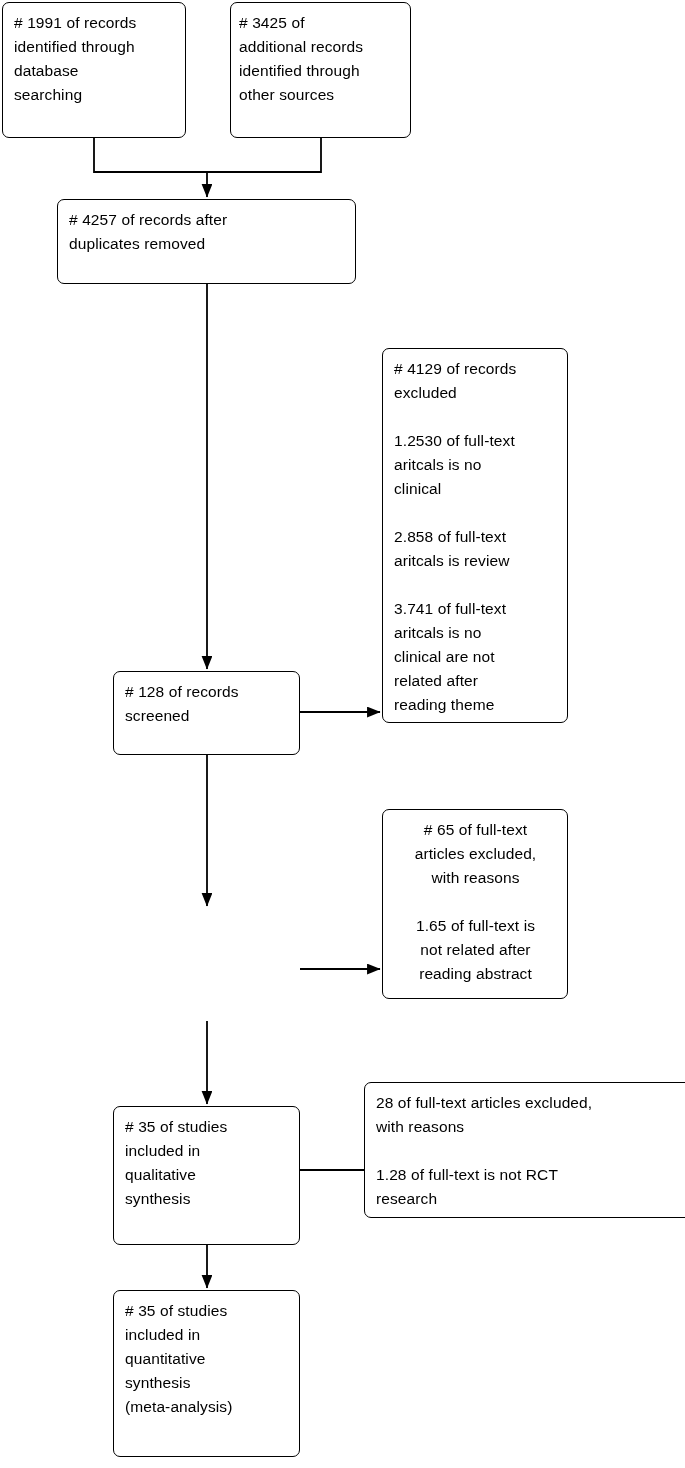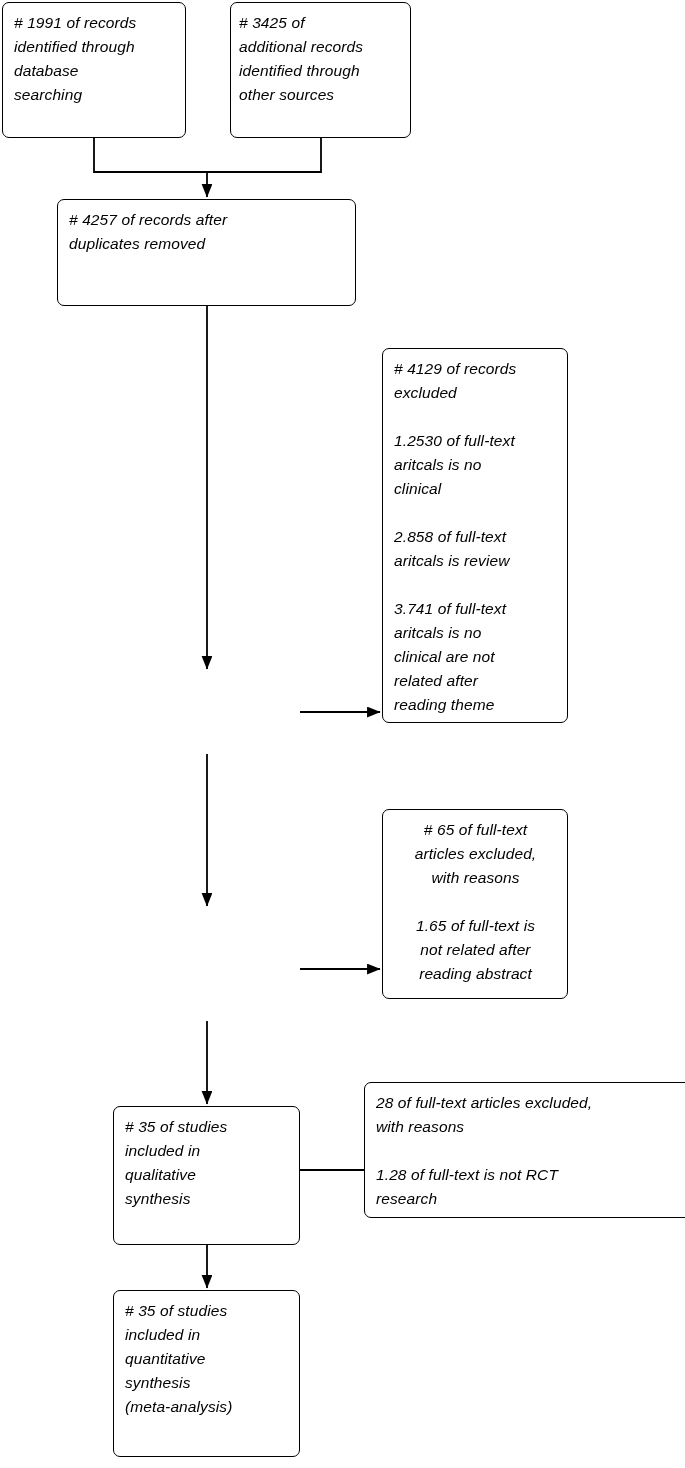--- a/index.html
+++ b/index.html
@@ -20,21 +20,20 @@
     box-sizing: border-box;
     border: 1.6px solid #000000;
     border-radius: 7px;
     background: #ffffff;
     color: #000000;
     font-size: 15.5px;
     line-height: 1.55;
     padding: 8px 10px 8px 11px;
     white-space: pre-line;
     letter-spacing: 0.1px;
-    font-style: italic;
   }
   .connectors {
     position: absolute;
     left: 0;
     top: 0;
     width: 685px;
     height: 1468px;
     pointer-events: none;
   }
 </style>
@@ -92,23 +91,25 @@
   <div class="node" style="left:2px; top:2px; width:184px; height:136px;"># 1991 of records
 identified through
 database
 searching</div>
 
   <div class="node" style="left:230px; top:2px; width:181px; height:136px;padding-left:8px;"># 3425 of
 additional records
 identified through
 other sources</div>
 
-  <div class="node" style="left:57px; top:199px; width:299px; height:107px;"># 4257 of records after
+  <div class="node" style="left:57px; top:199px; width:299px; height:85px;"># 4257 of records after
 duplicates removed</div>
 
+  <div class="node" style="left:113px; top:671px; width:187px; height:84px;"># 128 of records
+screened</div>
 
   <div class="node" style="left:382px; top:348px; width:186px; height:375px;"># 4129 of records
 excluded
 
 1.2530 of full-text
 aritcals is no
 clinical
 
 2.858 of full-text
 aritcals is review

